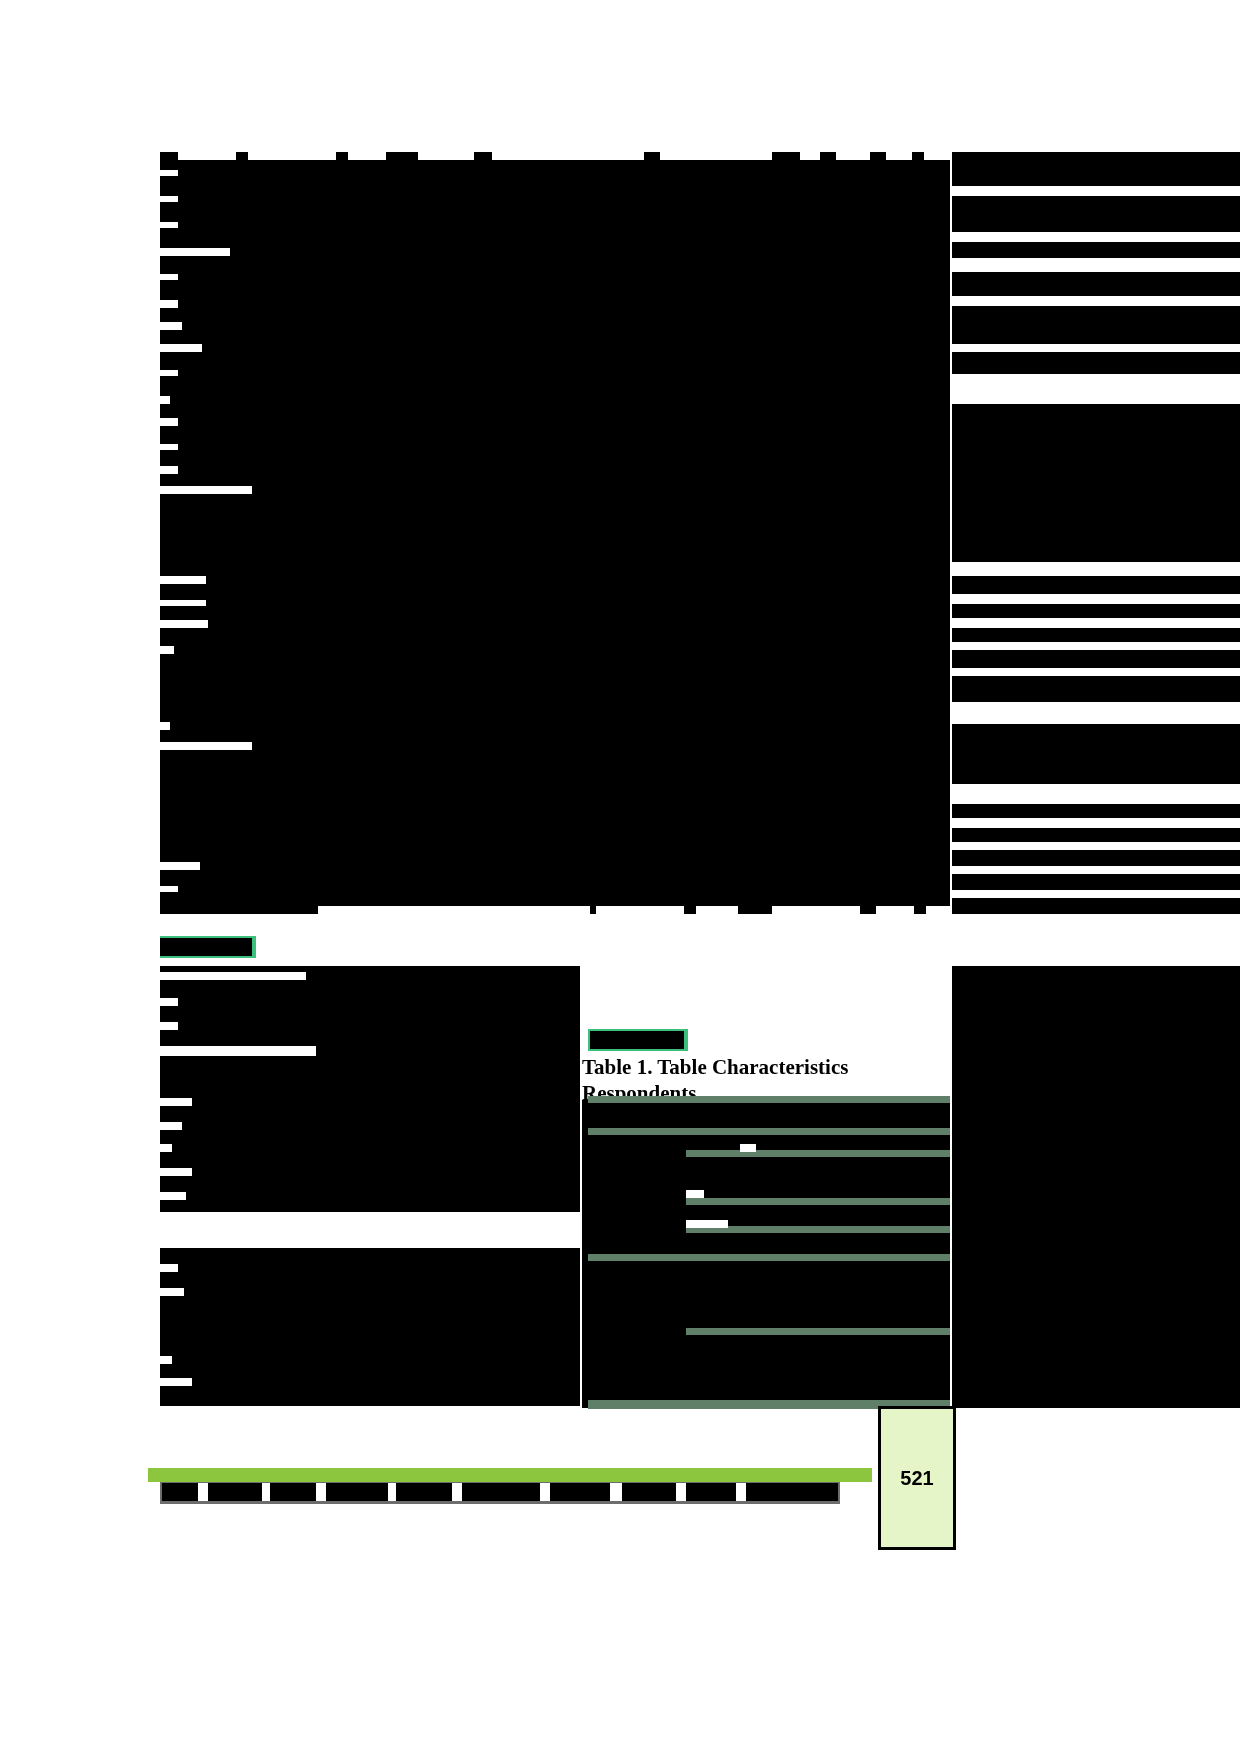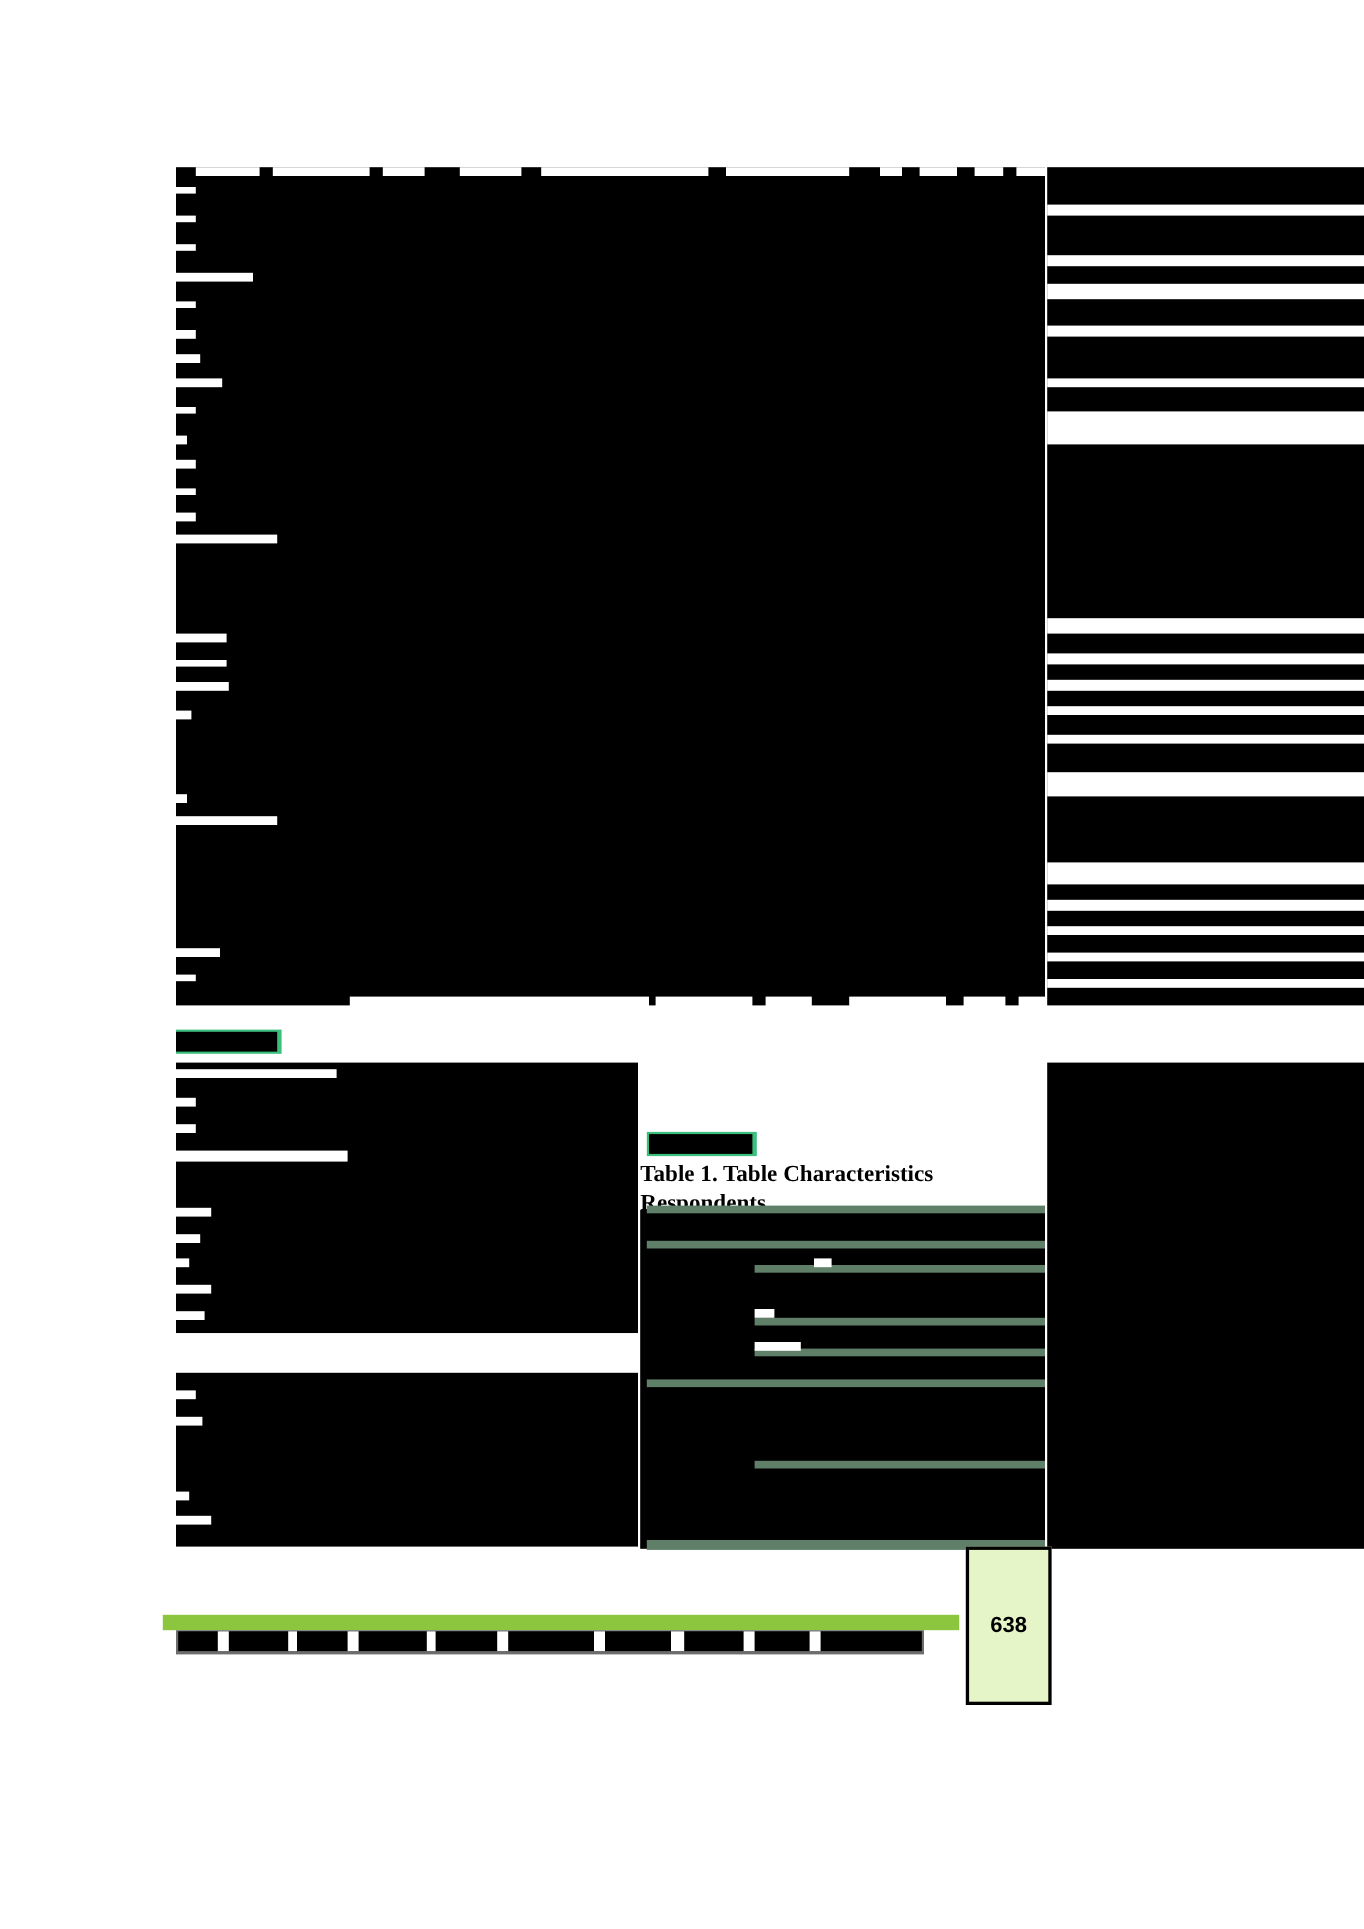--- a/index.html
+++ b/index.html
@@ -197,16 +197,16 @@
   <div class="wht" style="left:262px; top:1483px; width:8px; height:18px;"></div>
   <div class="wht" style="left:316px; top:1483px; width:10px; height:18px;"></div>
   <div class="wht" style="left:388px; top:1483px; width:8px; height:18px;"></div>
   <div class="wht" style="left:452px; top:1483px; width:10px; height:18px;"></div>
   <div class="wht" style="left:540px; top:1483px; width:10px; height:18px;"></div>
   <div class="wht" style="left:610px; top:1483px; width:12px; height:18px;"></div>
   <div class="wht" style="left:676px; top:1483px; width:10px; height:18px;"></div>
   <div class="wht" style="left:736px; top:1483px; width:10px; height:18px;"></div>
 
   <div class="pagebox" style="left:878px; top:1406px; width:72px; height:138px;">
-    <span class="pagenum">638</span>
+    <span class="pagenum">521</span>
   </div>
 
 </div>
 
 </body></html>

